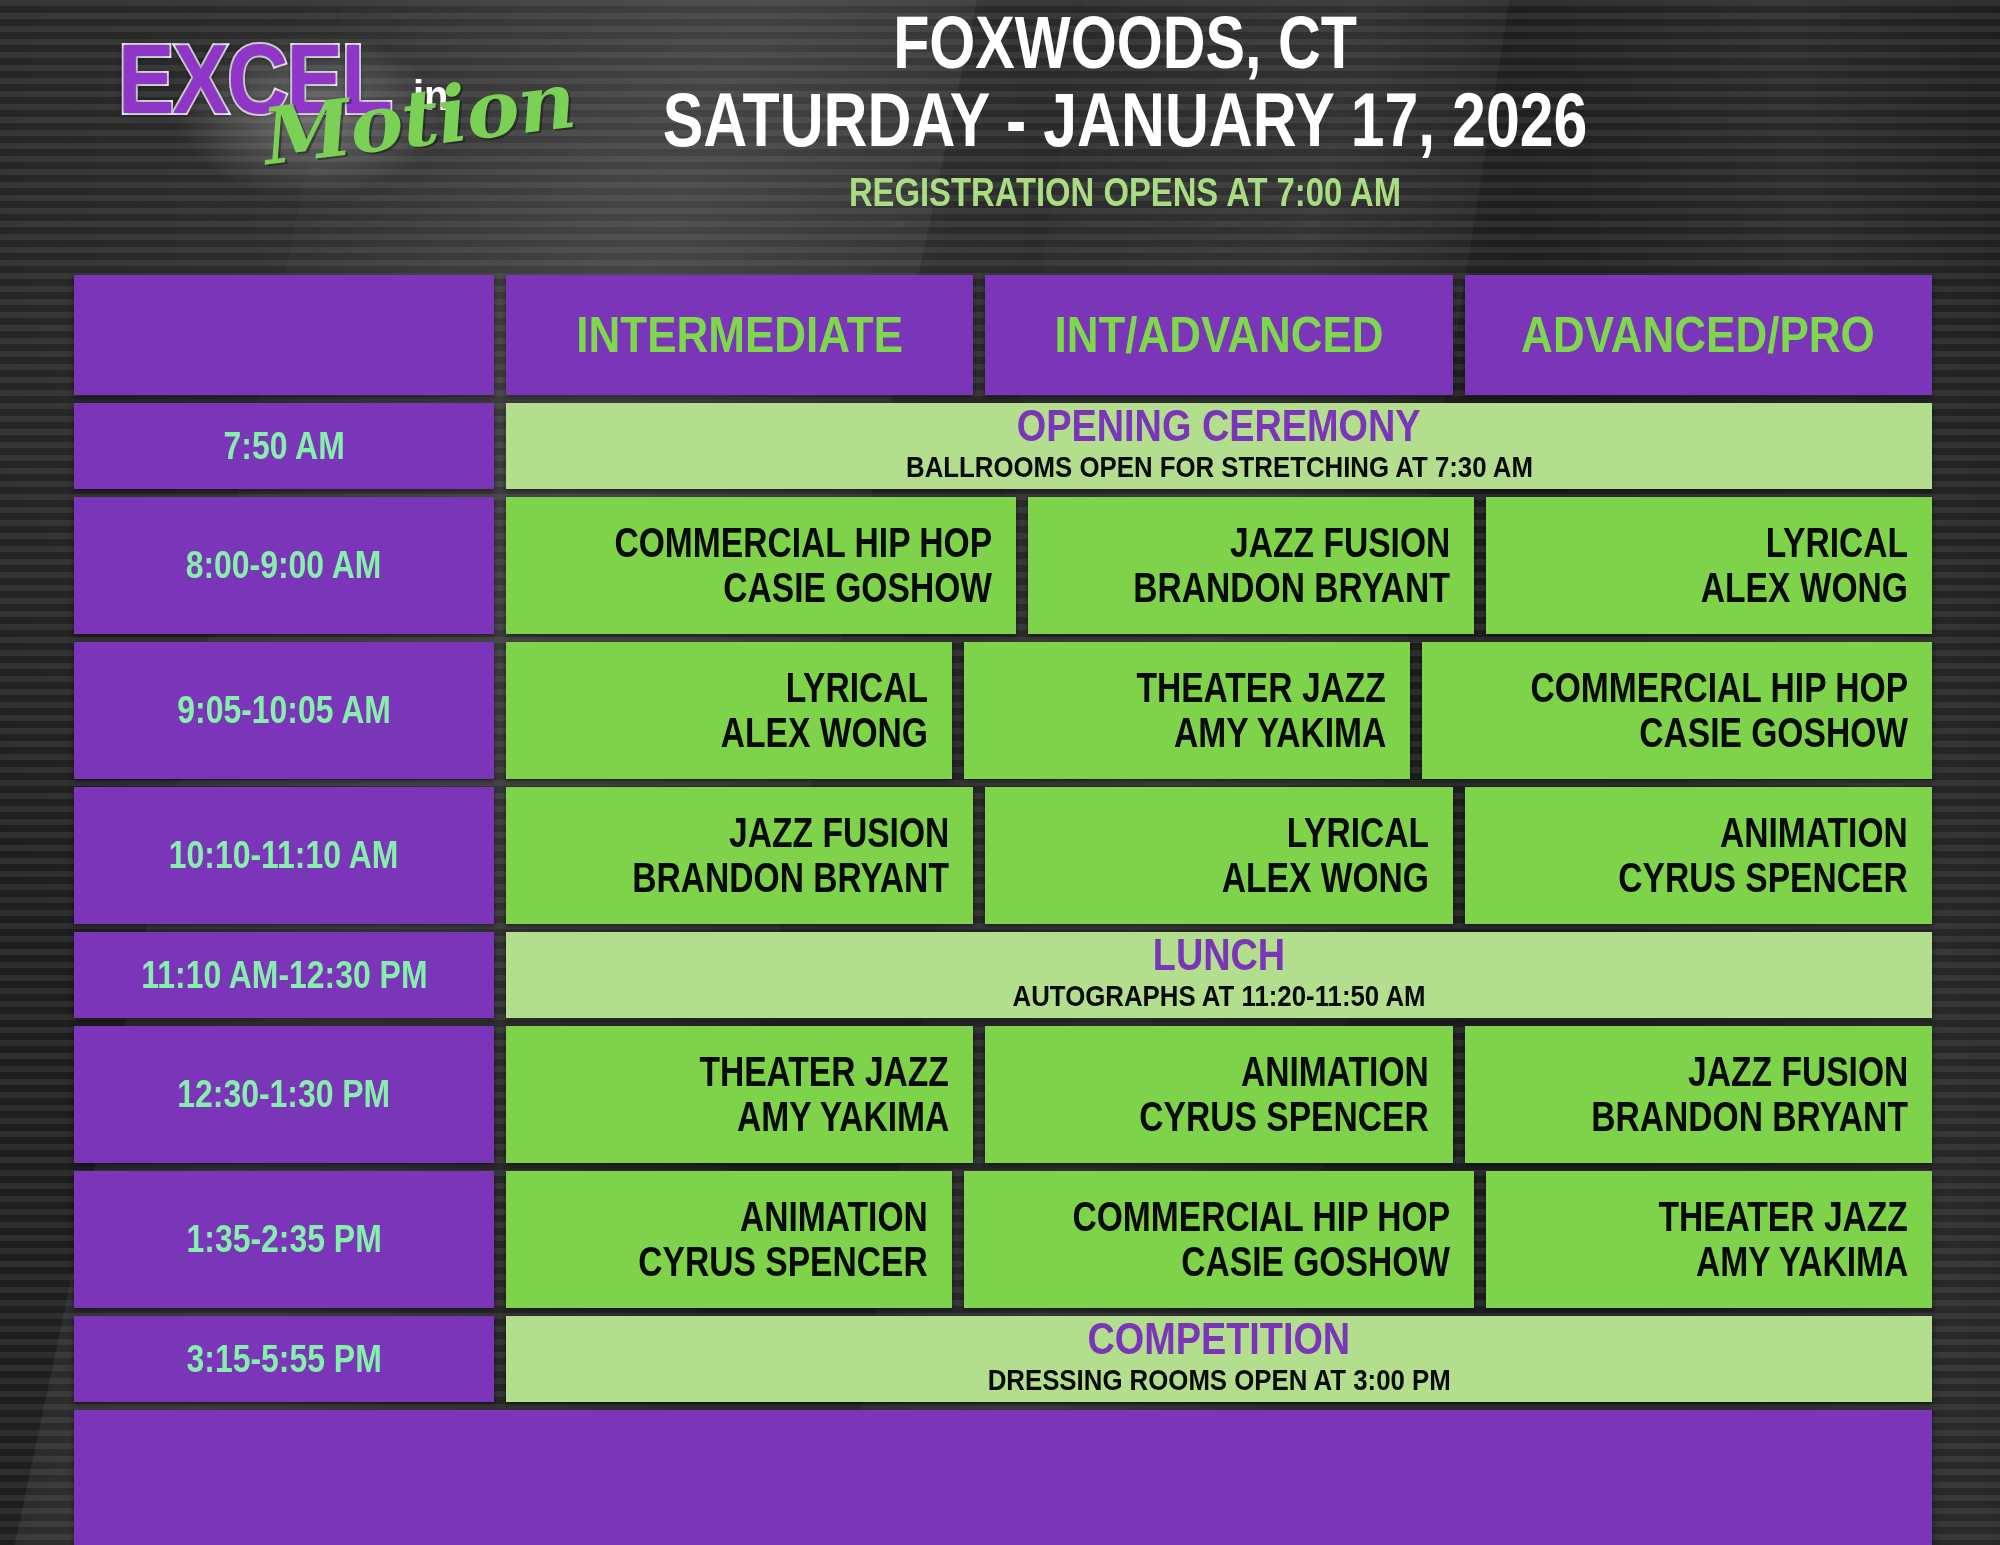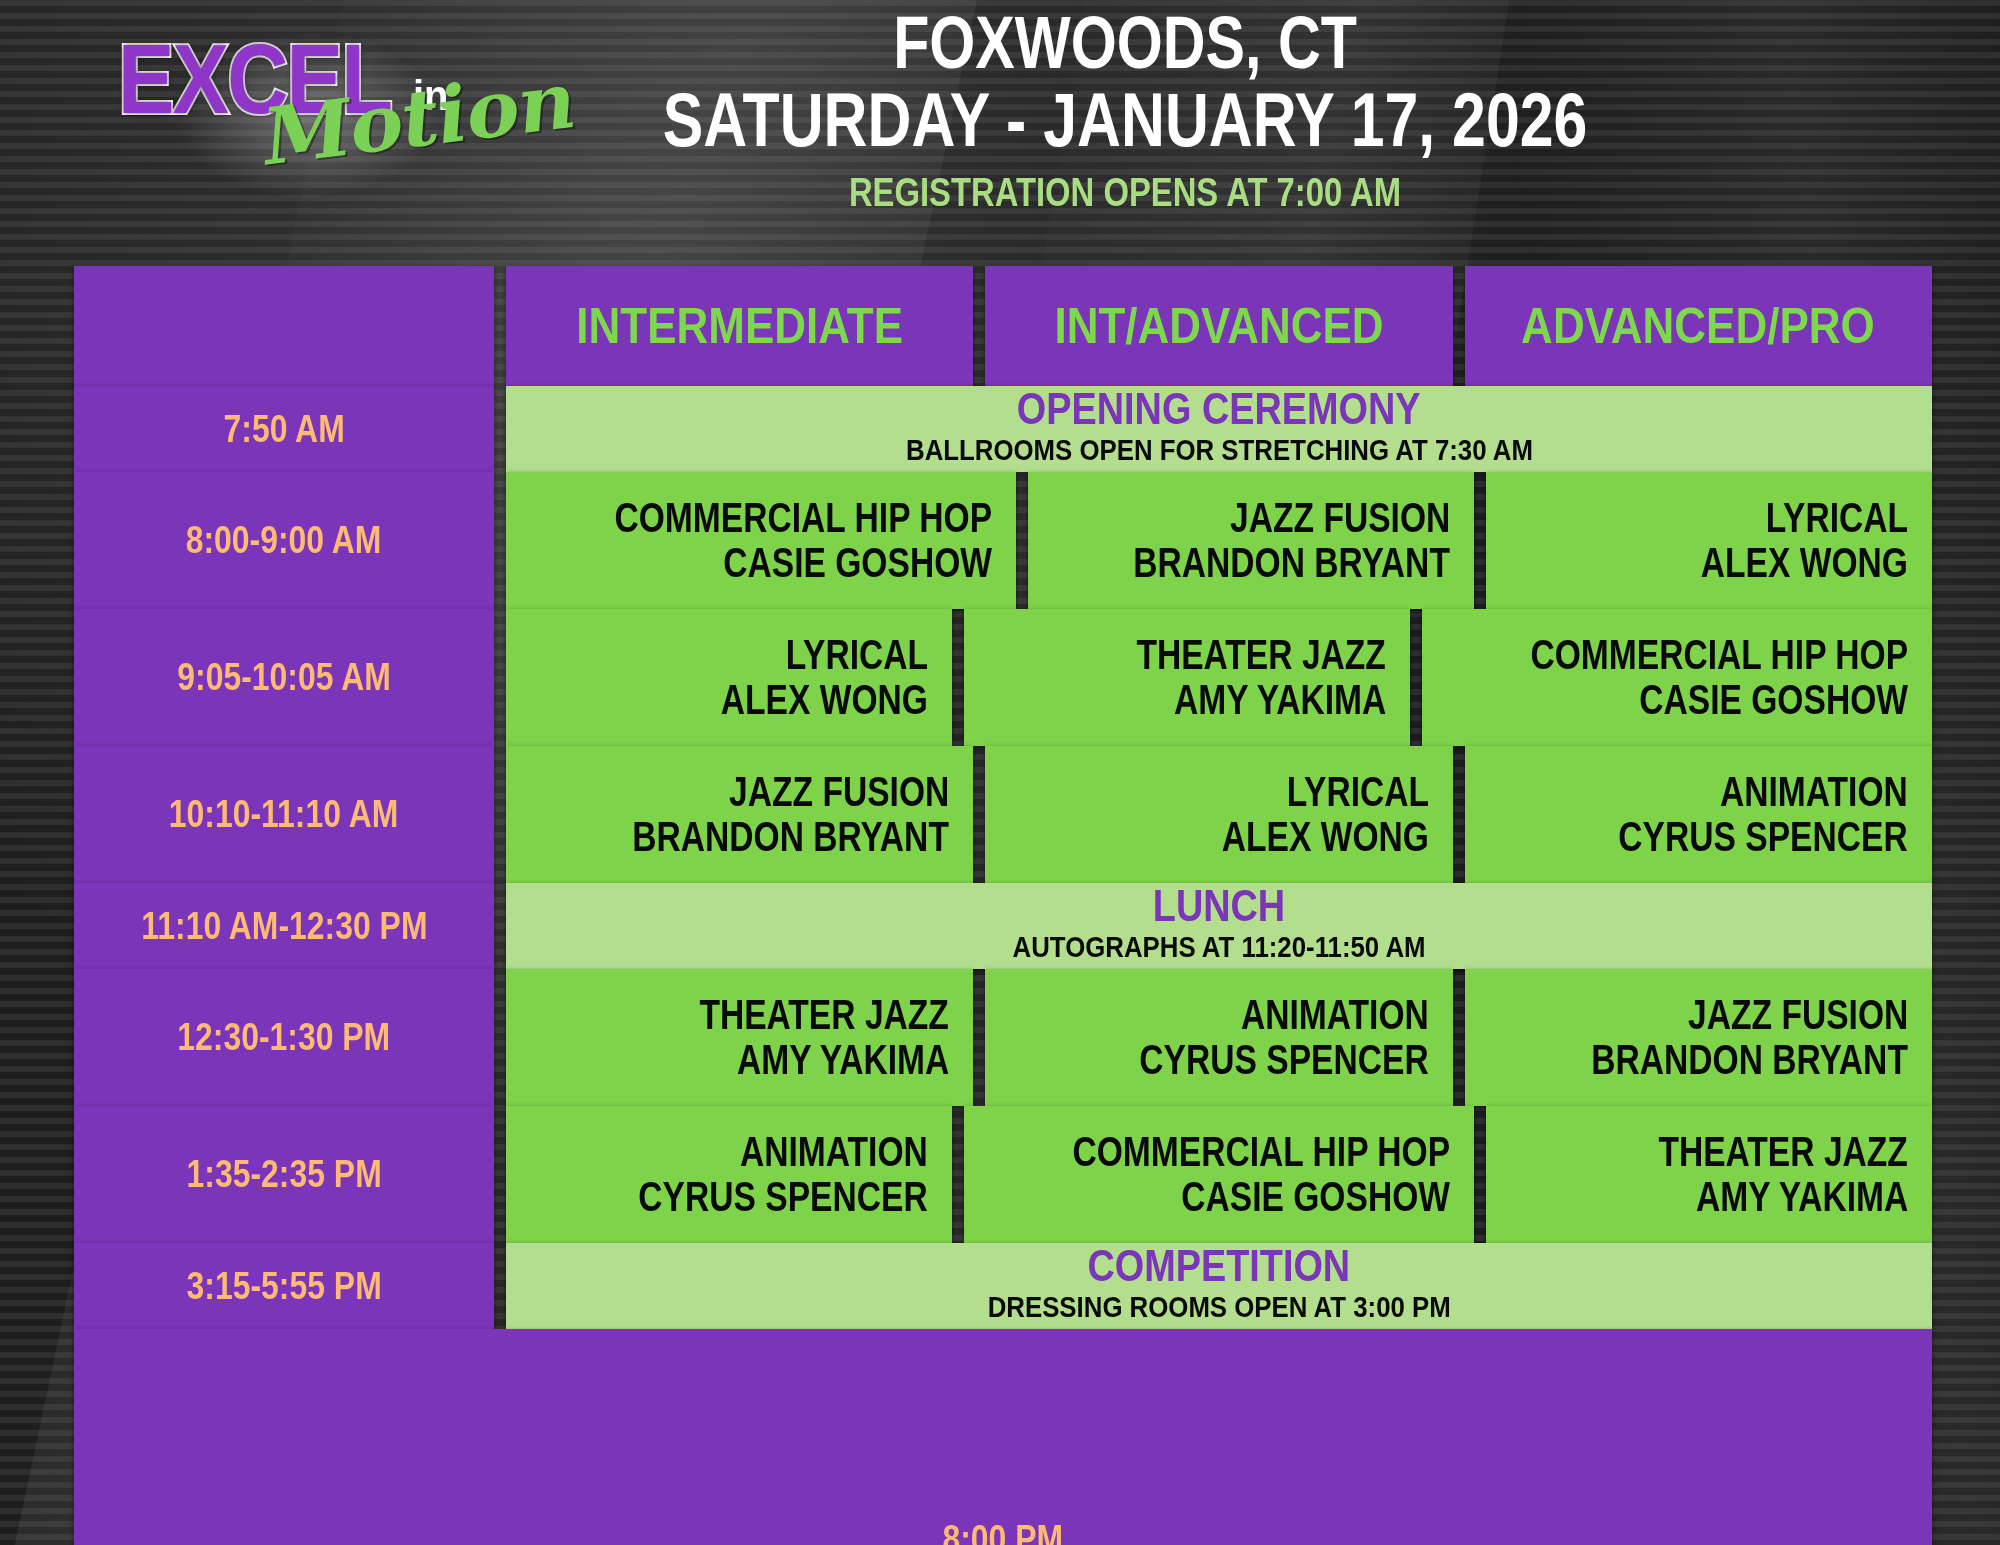--- a/index.html
+++ b/index.html
@@ -132,34 +132,34 @@
     font-weight:bold;
     font-size:40px;
     white-space:nowrap;
     transform:scaleX(.82);
     transform-origin:center top;
   }
 
   
   #grid {
     position:absolute;
-    left:74px; top:266px;
+    left:74px; top:275px;
     width:1858px;
     z-index:6;
     display:flex; flex-direction:column;
-    gap:0;
+    gap:8px;
   }
   .row { display:flex; gap:12px; align-items:stretch; }
 
   
   .tcell {
     flex:0 0 420px;
     background:#7b35b8;
     display:flex; align-items:center; justify-content:center;
-    color:#fdba74;
+    color:#86efac;
     font-family:"Liberation Sans", sans-serif;
     font-weight:bold;
     font-size:38px;
     box-shadow:0 2px 5px rgba(0,0,0,.5);
   }
   .tcell span { transform:scaleX(.84); display:inline-block; white-space:nowrap; }
   .tcell.header-spacer { color:transparent; }
 
   
   .hcell {

